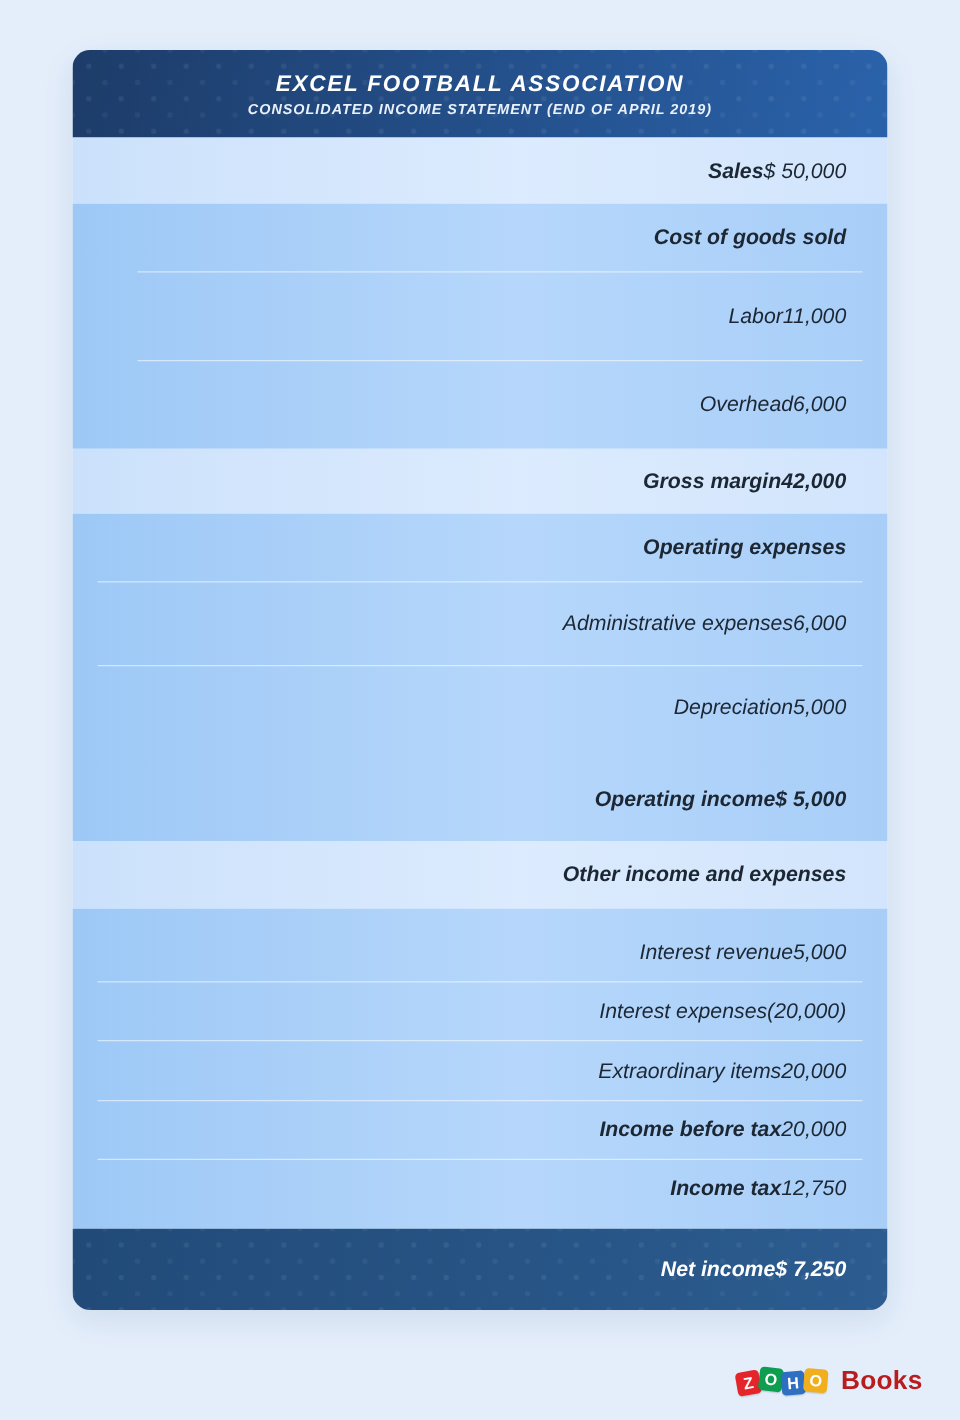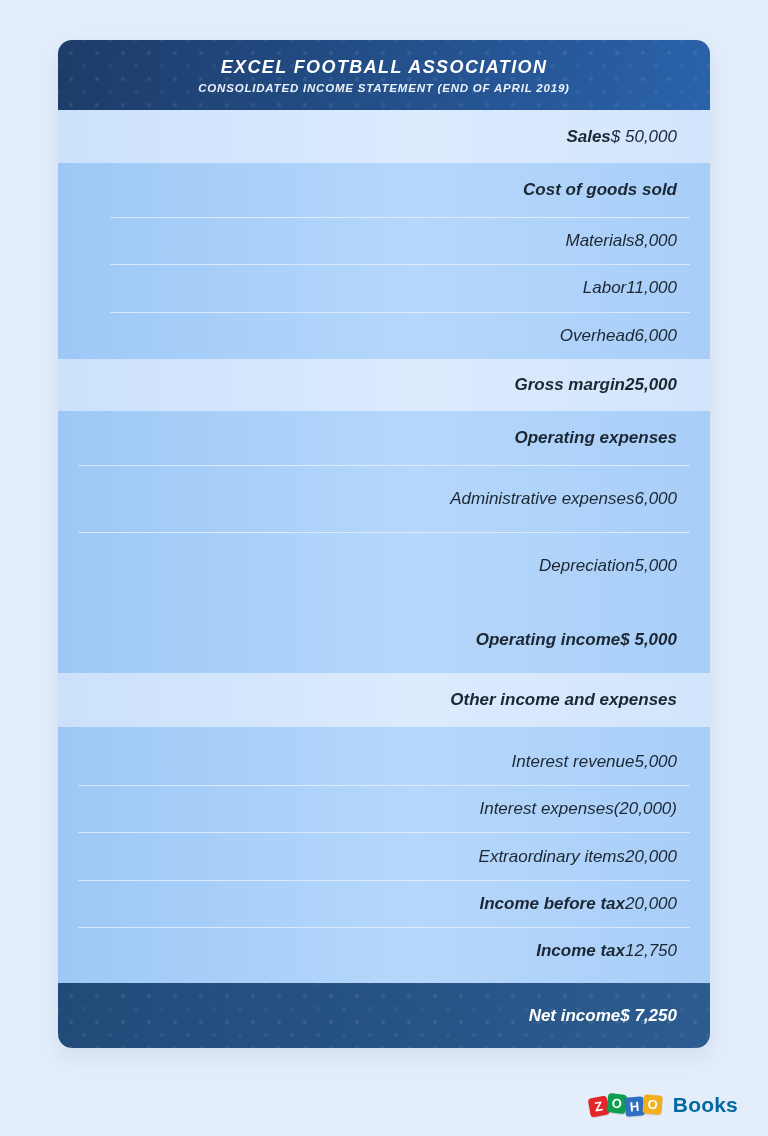--- a/index.html
+++ b/index.html
@@ -128,21 +128,21 @@
     margin-right: -1px;
     box-shadow: 0 1px 1px rgba(0,0,0,0.15);
   }
   .tile-0 { transform: rotate(-10deg) translateY(1px); }
   .tile-1 { transform: rotate(7deg) translateY(-2px); }
   .tile-2 { transform: rotate(-5deg) translateY(1px); }
   .tile-3 { transform: rotate(5deg) translateY(-1px); }
   .logo-text {
     font-size: 21px;
     font-weight: bold;
-    color: #0369a1;
+    color: #b91c1c;
     letter-spacing: 0.2px;
   }
 </style>
 </head>
 <body>
 
 <div class="card">
 
   <div class="card-header navy">
     <div class="title">EXCEL FOOTBALL ASSOCIATION</div>
@@ -152,36 +152,32 @@
   <div class="row single-row band-light">
     <span class="label bold">Sales</span>
     <span class="value">$ 50,000</span>
   </div>
 
   <div class="section section-cogs band-medium">
     <div class="row section-heading">
       <span class="label bold">Cost of goods sold</span>
     </div>
     <div class="row sub-row">
-      <span class="label">Materials</span>
-      <span class="value">8,000</span>
-    </div>
-    <div class="row sub-row">
       <span class="label">Labor</span>
       <span class="value">11,000</span>
     </div>
     <div class="row sub-row">
       <span class="label">Overhead</span>
       <span class="value">6,000</span>
     </div>
   </div>
 
   <div class="row gross-row band-light">
     <span class="label bold">Gross margin</span>
-    <span class="value bold">25,000</span>
+    <span class="value bold">42,000</span>
   </div>
 
   <div class="section section-opex band-medium">
     <div class="row section-heading">
       <span class="label bold">Operating expenses</span>
     </div>
     <div class="row sub-row">
       <span class="label">Administrative expenses</span>
       <span class="value">6,000</span>
     </div>

